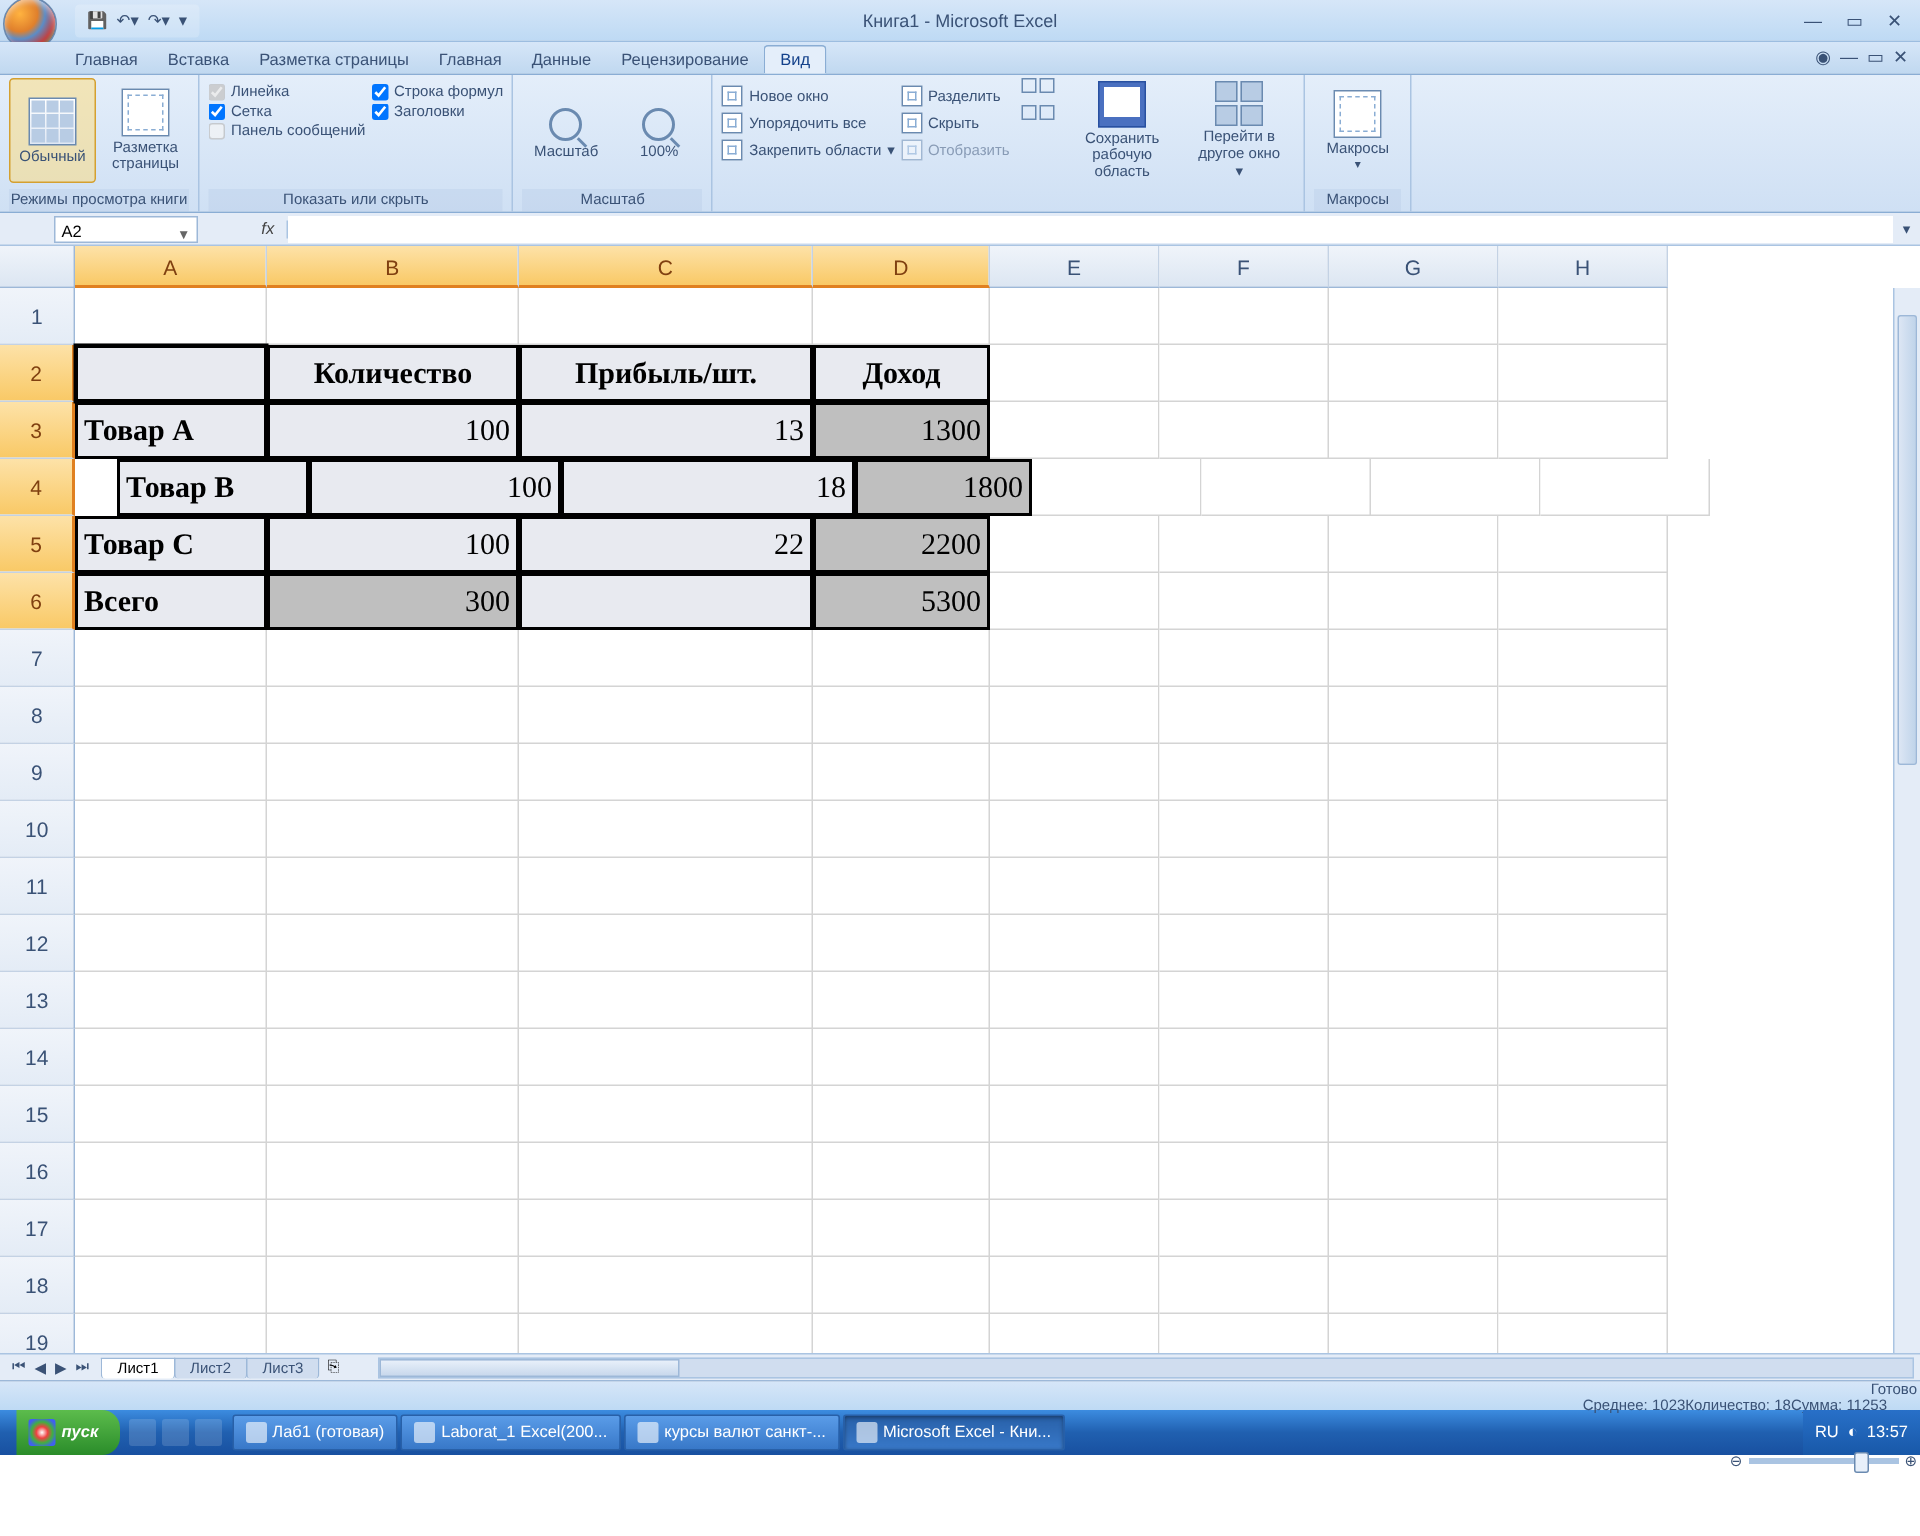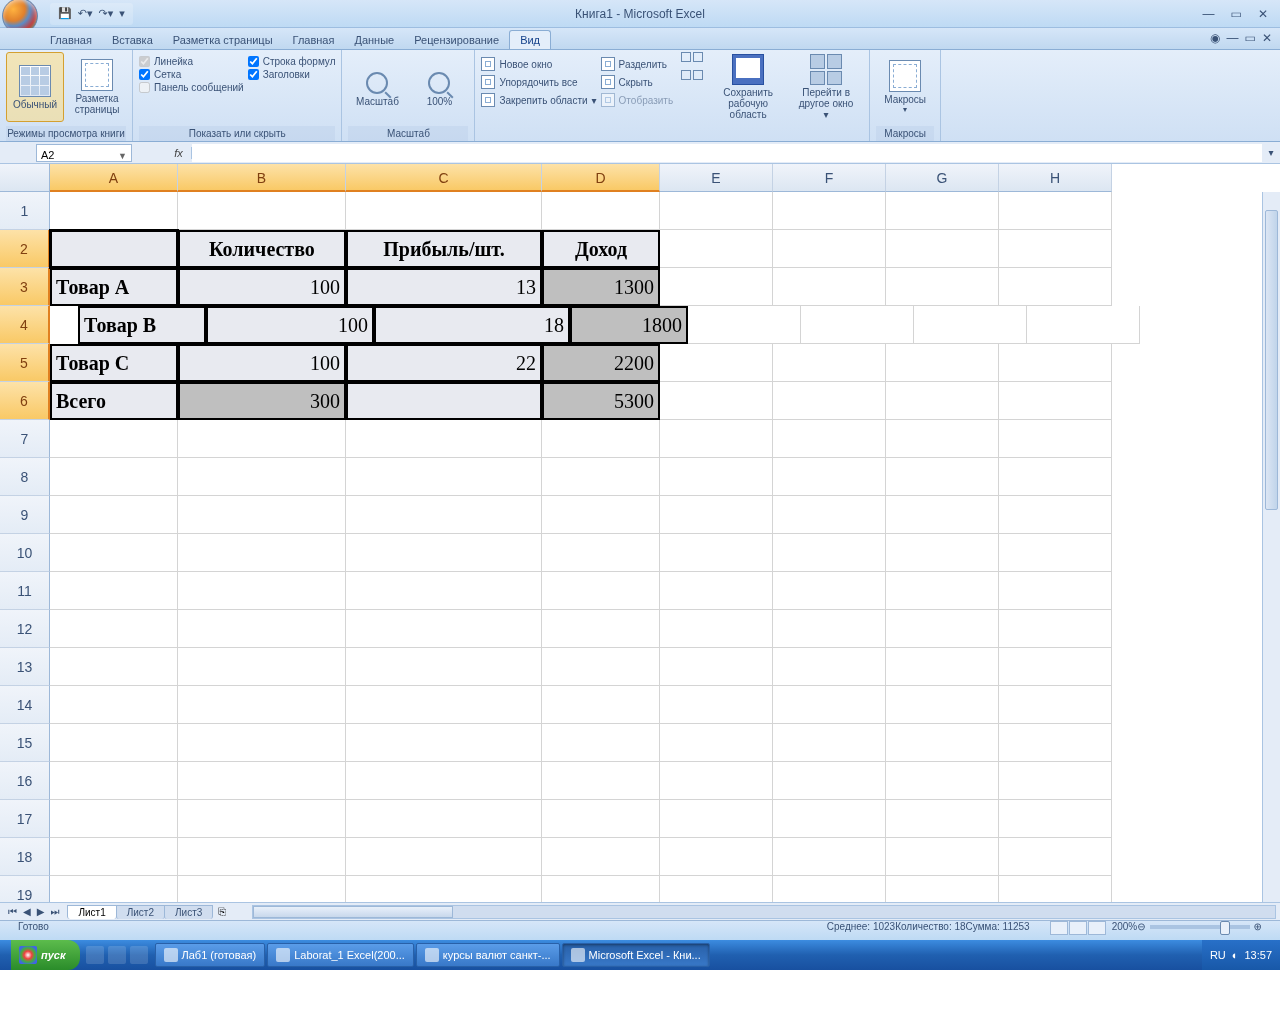--- a/index.html
+++ b/index.html
@@ -66,21 +66,21 @@
 
 .sheetbar { height:18px; background:#e4ecf7; border-top:1px solid #aac4e2; display:flex; align-items:center; font-size:10px;}
 .sheetnav { display:flex; gap:2px; padding:0 6px; color:#3a5276;}
 .sheetnav span { cursor:pointer; padding:0 2px;}
 .sheettab { padding:1px 10px; background:#fff; border:1px solid #9db8d8; border-bottom:none; border-radius:0 0 3px 3px; color:#000; cursor:pointer; margin-right:-1px;}
 .sheettab.inact { background:#d0ddef; color:#3a5276;}
 .hscroll { flex:1; height:14px; margin:0 4px 0 20px; background:#d0ddef; position:relative; border:1px solid #aac4e2;}
 .hscroll .thumb { position:absolute; left:0; top:0; bottom:0; width:200px; background:linear-gradient(#e8f0fa,#c8d8ec); border:1px solid #9db8d8;}
 
 
-.status { height:20px; background:linear-gradient(#d6e6f8,#bedaf4); border-top:1px solid #9db8d8; display:flex; align-items:flex-start; font-size:10px; color:#3a5276; padding:0 18px;}
+.status { height:20px; background:linear-gradient(#d6e6f8,#bedaf4); border-top:1px solid #9db8d8; display:flex; align-items:flex-end; font-size:10px; color:#3a5276; padding:0 2px;flex-direction:column;}
 .status .agg { margin-left:auto; display:flex; margin-right:20px;}
 .viewbtns { display:flex; gap:1px; margin-right:6px;}
 .viewbtns span { width:18px; height:14px; background:#e8f0fa; border:1px solid #9db8d8; cursor:pointer;}
 .zoom { display:flex; align-items:center; gap:4px;}
 .zslider { width:100px; height:4px; background:#aac4e2; position:relative;}
 .zslider::after { content:''; position:absolute; left:70%; top:-4px; width:8px; height:12px; background:#e8f0fa; border:1px solid #6a8ab0; border-radius:2px;}
 
 
 .taskbar { height:30px; background:linear-gradient(#3c8ce0,#2060b0 50%,#1850a0); display:flex; align-items:center; font-size:11px; color:#fff;padding-left:11px;}
 .start { height:30px; padding:0 14px 0 8px; background:linear-gradient(#5cbc4c,#2a8c2a); display:flex; align-items:center; gap:4px; font-weight:bold; font-style:italic; border-radius:0 12px 12px 0; cursor:pointer;}

